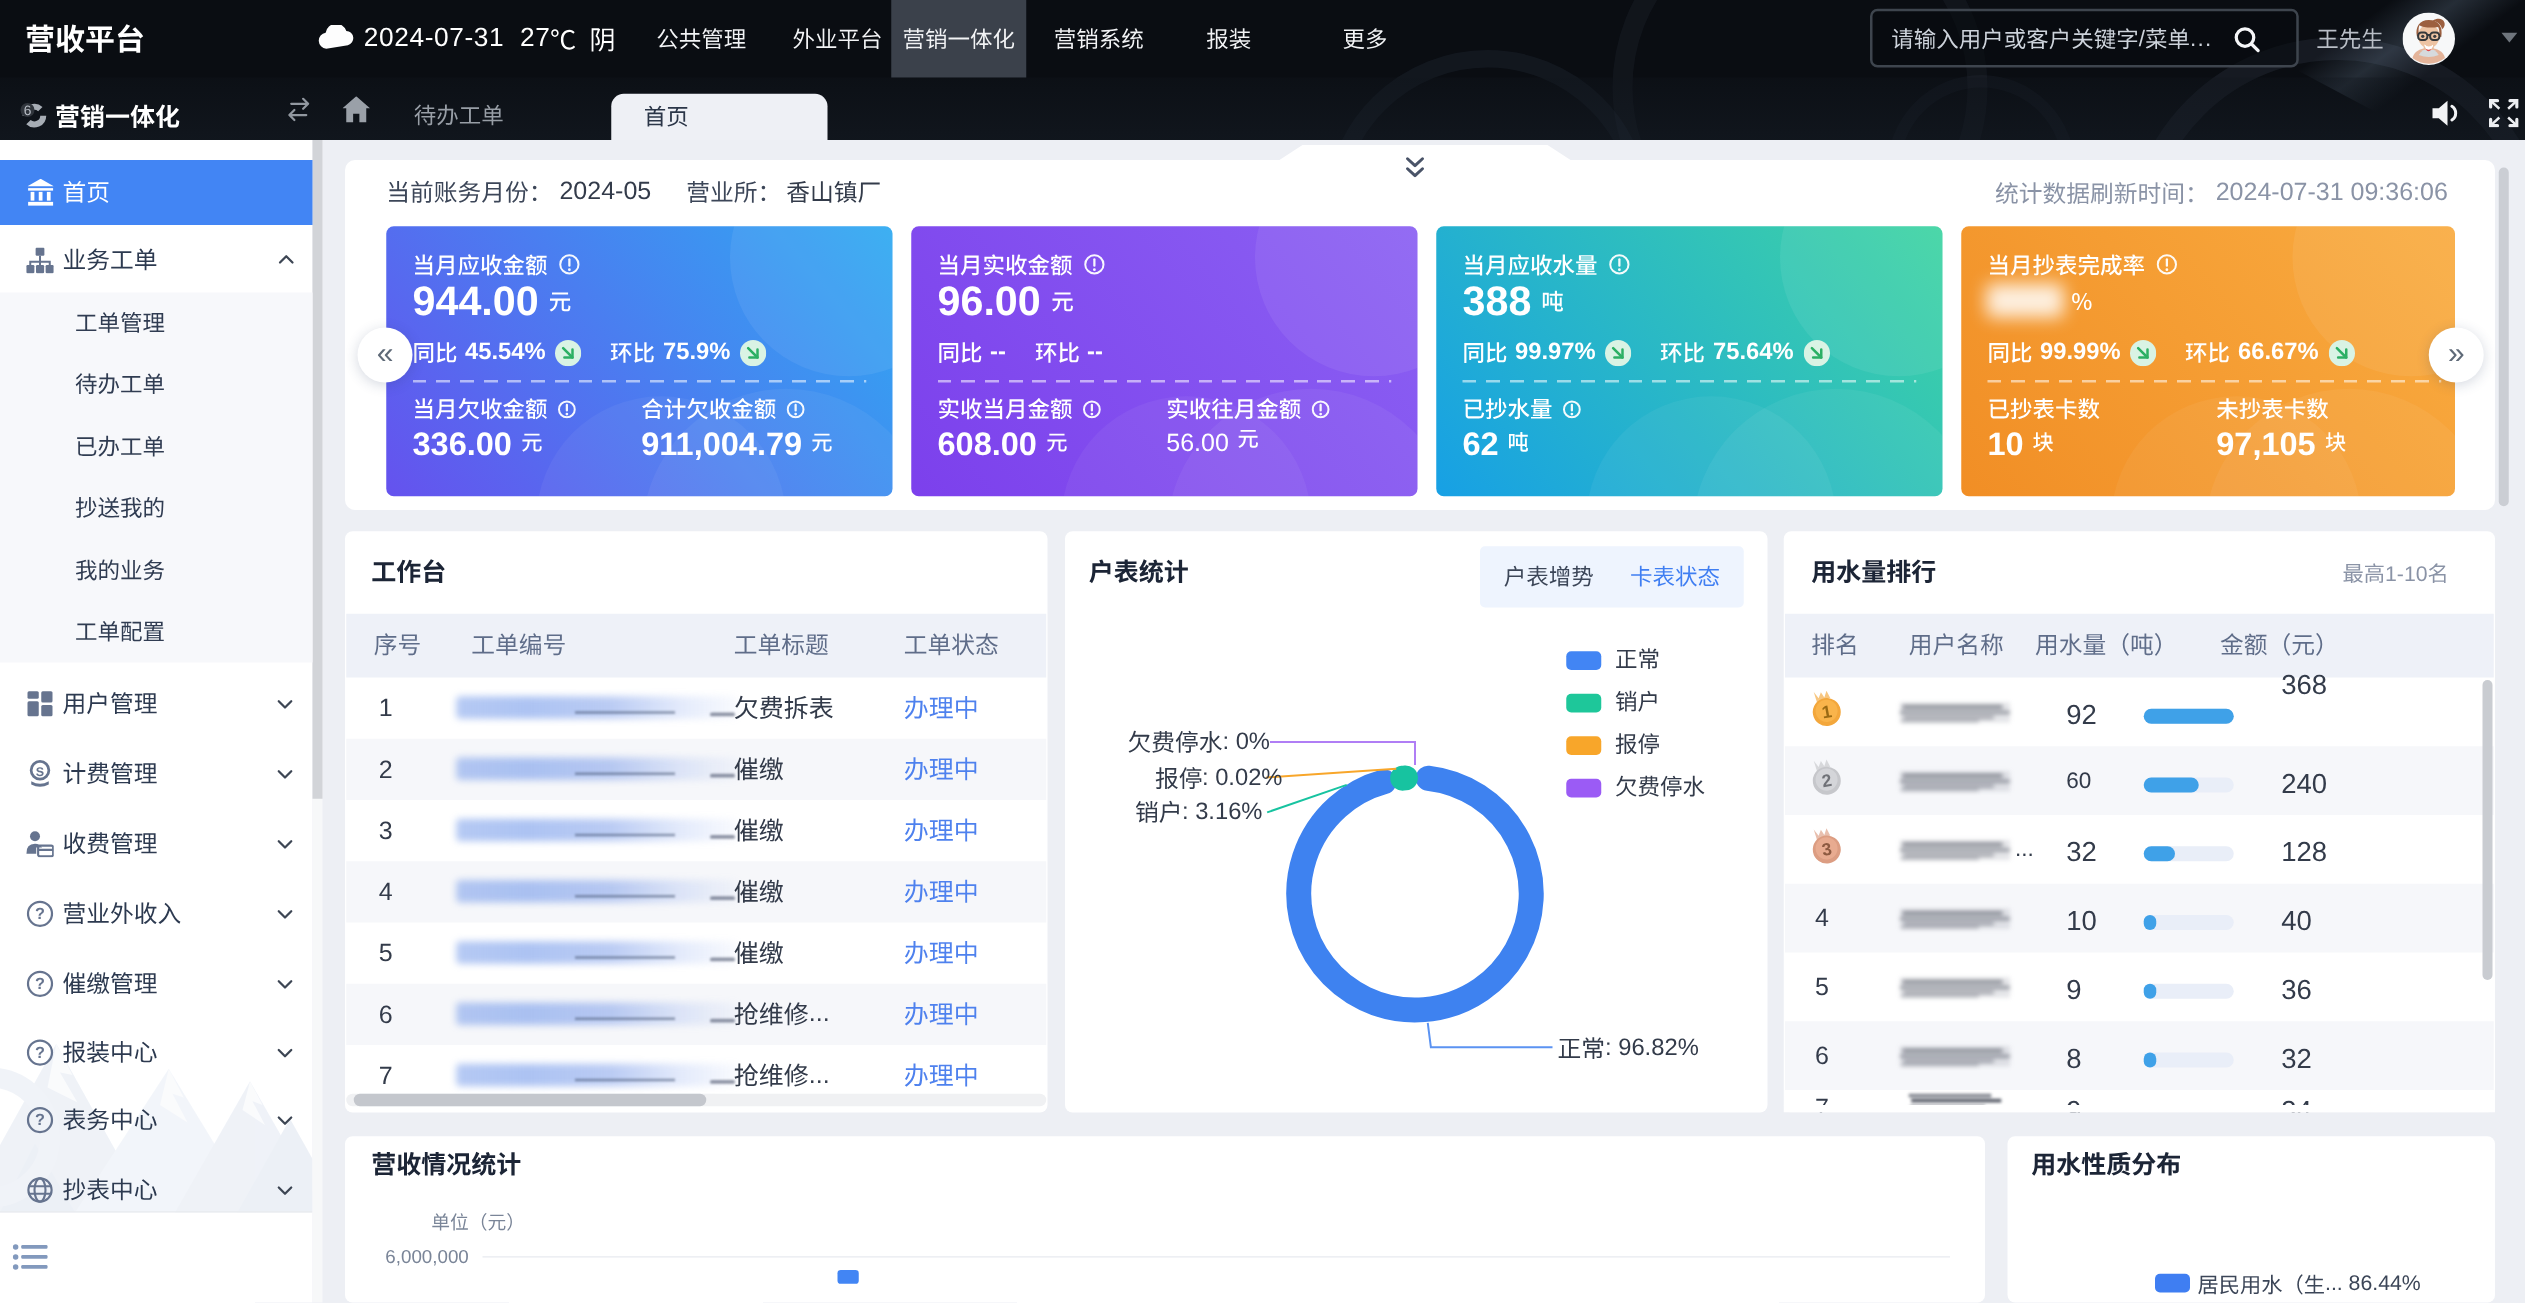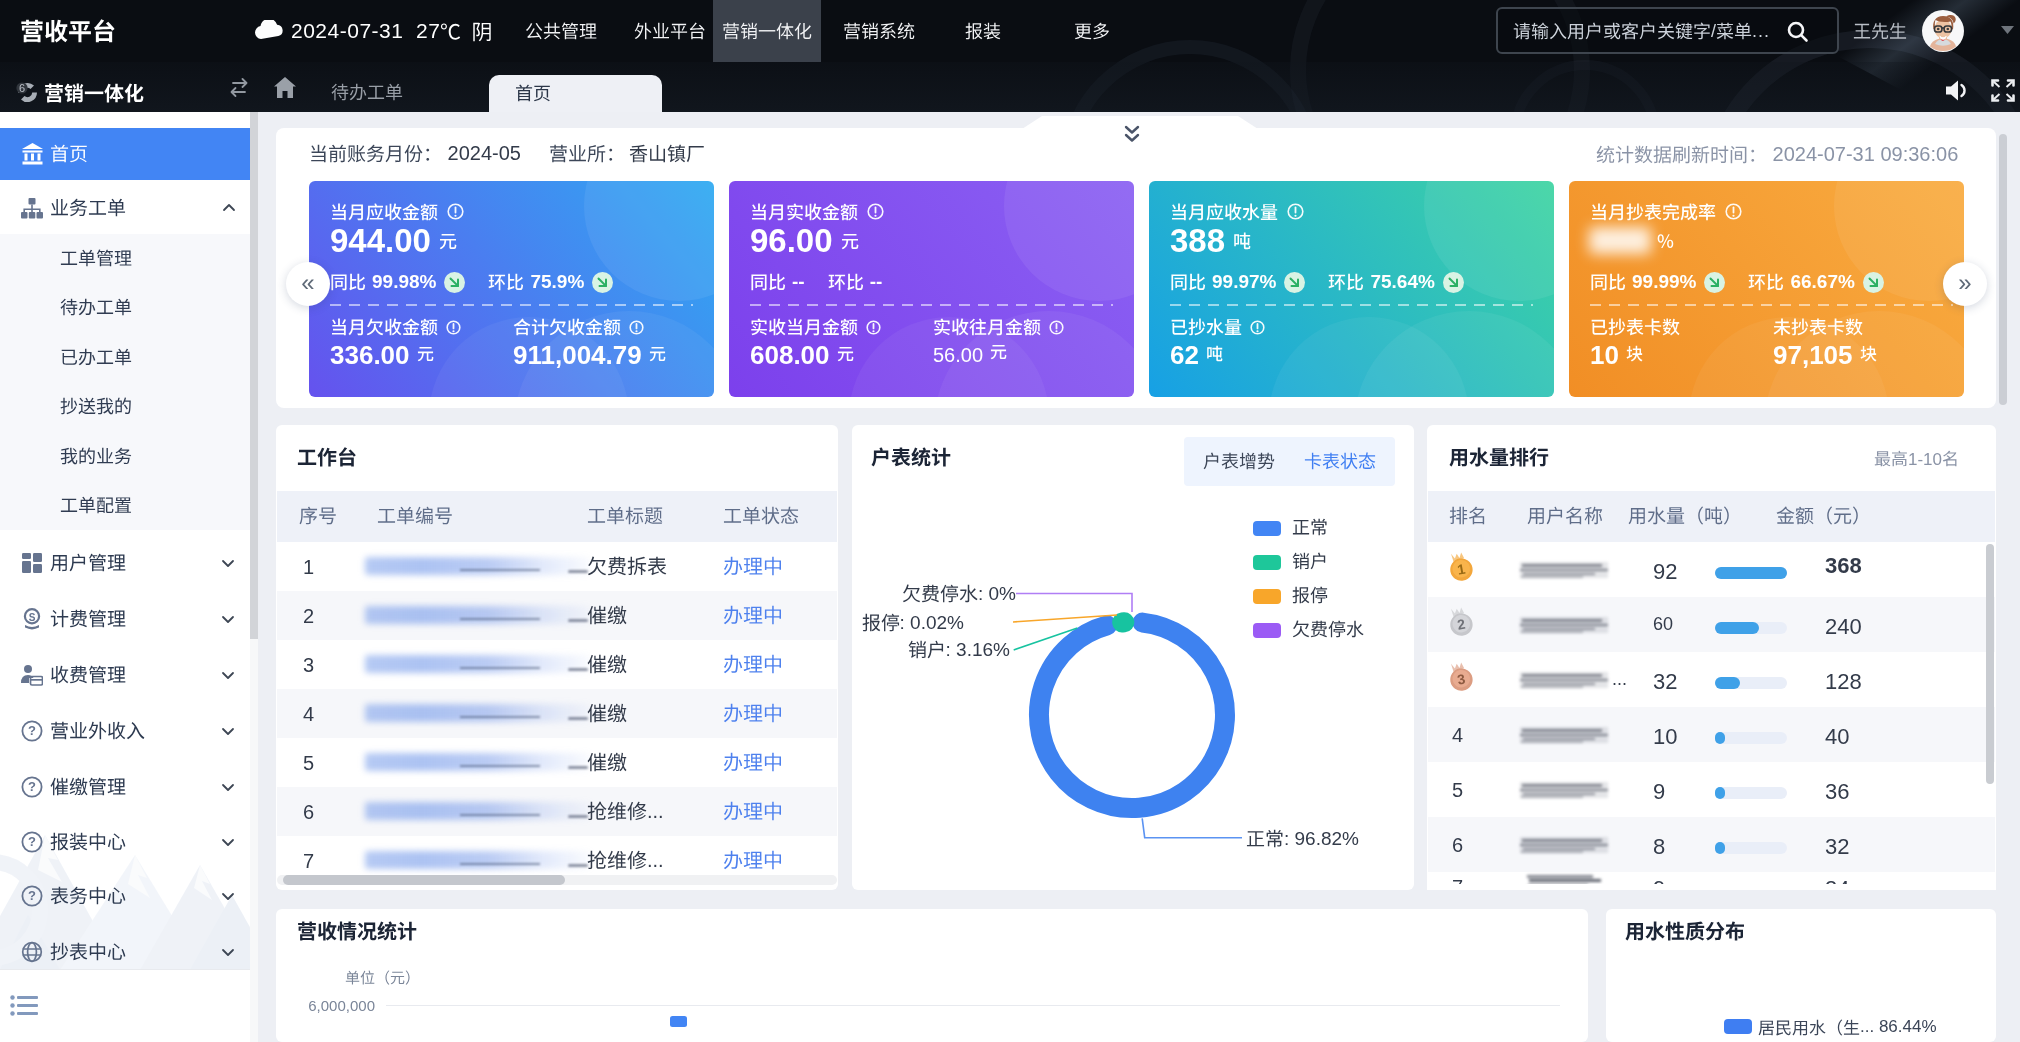--- a/index.html
+++ b/index.html
@@ -619,21 +619,21 @@
       <span style="width:8px"></span>
       <svg style="position:relative;top:-2px" width="18.0" height="18" viewBox="0 0 18.0 18" fill="#ffffff">
         <use href="#q88" transform="translate(0,15.8) scale(0.09,-0.09)"></use>
       </svg>
     </div>
     <div class="abs row" style="left:21px;top:90px;height:22px">
       <svg width="36.0" height="18" viewBox="0 0 36.0 18" fill="#ffffff">
         <use href="#q89" transform="translate(0,15.8) scale(0.09,-0.09)"></use>
         <use href="#q90" transform="translate(18,15.8) scale(0.09,-0.09)"></use>
       </svg>
-      <span style="font-size:19px;font-weight:600;color:#fff;margin-left:6px">99.98%</span>
+      <span style="font-size:19px;font-weight:600;color:#fff;margin-left:6px">45.54%</span>
       <svg width="21" height="21" viewBox="0 0 21 21" style="margin-left:8px">
         <circle cx="10.5" cy="10.5" r="10.5" fill="#d9f3e4"></circle>
         <g stroke="#2cb064" stroke-width="2" fill="none" stroke-linecap="round" stroke-linejoin="round">
           <path d="M6.5 6.5 L14 14"></path>
           <path d="M14 7.5 V14 H7.5"></path>
         </g>
       </svg>
       <span style="width:23px"></span>
       <svg width="36.0" height="18" viewBox="0 0 36.0 18" fill="#ffffff">
         <use href="#q91" transform="translate(0,15.8) scale(0.09,-0.09)"></use>
@@ -1169,21 +1169,21 @@
   </svg>
 <div class="abs row" style="left:816px;top:583px;height:21px;justify-content:flex-end;width:200px;white-space:nowrap">
     <svg width="76.0" height="19" viewBox="0 0 76.0 19" fill="#333b4a">
       <use href="#q120" transform="translate(0,16.7) scale(0.095,-0.095)"></use>
       <use href="#q58" transform="translate(19,16.7) scale(0.095,-0.095)"></use>
       <use href="#q134" transform="translate(38,16.7) scale(0.095,-0.095)"></use>
       <use href="#q135" transform="translate(57,16.7) scale(0.095,-0.095)"></use>
     </svg>
     <span style="font-size:19px;color:#333b4a">: 0%</span>
   </div>
-<div class="abs row" style="left:764px;top:612px;height:21px;justify-content:flex-end;width:200px;white-space:nowrap">
+<div class="abs row" style="left:826px;top:612px;height:21px;justify-content:flex-end;width:200px;white-space:nowrap">
     <svg width="38.0" height="19" viewBox="0 0 38.0 19" fill="#333b4a">
       <use href="#q21" transform="translate(0,16.7) scale(0.095,-0.095)"></use>
       <use href="#q134" transform="translate(19,16.7) scale(0.095,-0.095)"></use>
     </svg>
     <span style="font-size:19px;color:#333b4a">: 0.02%</span>
   </div>
 <div class="abs row" style="left:810px;top:639px;height:21px;justify-content:flex-end;width:200px;white-space:nowrap">
     <svg width="38.0" height="19" viewBox="0 0 38.0 19" fill="#333b4a">
       <use href="#q15" transform="translate(0,16.7) scale(0.095,-0.095)"></use>
       <use href="#q29" transform="translate(19,16.7) scale(0.095,-0.095)"></use>
@@ -1251,21 +1251,21 @@
     <div style="position:relative;width:88px;height:16px;background:rgba(130,136,150,0.22);filter:blur(1.6px)">
       <div style="position:absolute;left:2px;top:2px;width:80px;height:2.5px;background:rgba(55,60,75,0.55)"></div>
       <div style="position:absolute;left:0;top:6.5px;width:88px;height:2.5px;background:rgba(55,60,75,0.6)"></div>
       <div style="position:absolute;left:3px;top:10.5px;width:72px;height:2.5px;background:rgba(55,60,75,0.5)"></div>
       <div style="position:absolute;left:1px;top:13.5px;width:62px;height:2px;background:rgba(55,60,75,0.35)"></div>
     </div>
   </div>
 <div style="position:absolute;left:1653px;top:559px;"><span style="font-size:22px;color:#333b4a">92</span></div>
 <div class="abs" style="left:1715px;top:567px;width:72px;height:12px;border-radius:6px;background:#e9eef8"></div>
 <div class="abs" style="left:1715px;top:567px;width:72px;height:12px;border-radius:6px;background:#3fa1e8"></div>
-<div style="position:absolute;left:1825px;top:553px;font-weight:bold;"><span style="font-size:22px;color:#333b4a">368</span></div>
+<div style="position:absolute;left:1825px;top:535px;"><span style="font-size:22px;color:#333b4a">368</span></div>
 <div class="abs" style="left:1428px;top:597px;width:567px;height:55px;background:#f6f7fa"></div>
 <div class="abs" style="left:1446px;top:603px">
 <svg width="32" height="36" viewBox="0 0 32 36">
 <g transform="rotate(-10 16 22)">
 <path d="M8 4 l3 5.5 2.6-4.4 2 4.6 2.6-5 2 6.2 -11 2.4 z" fill="#c6c7cb" opacity="0.65"></path>
 <circle cx="15.5" cy="21.5" r="11.2" fill="#c6c7cb"></circle>
 <circle cx="15.5" cy="20.6" r="8.8" fill="#d4d5d9"></circle>
 <text x="15.5" y="26" text-anchor="middle" font-size="14" font-weight="bold" fill="#707278" font-family="Liberation Sans">2</text>
 </g>
     </svg></div>

